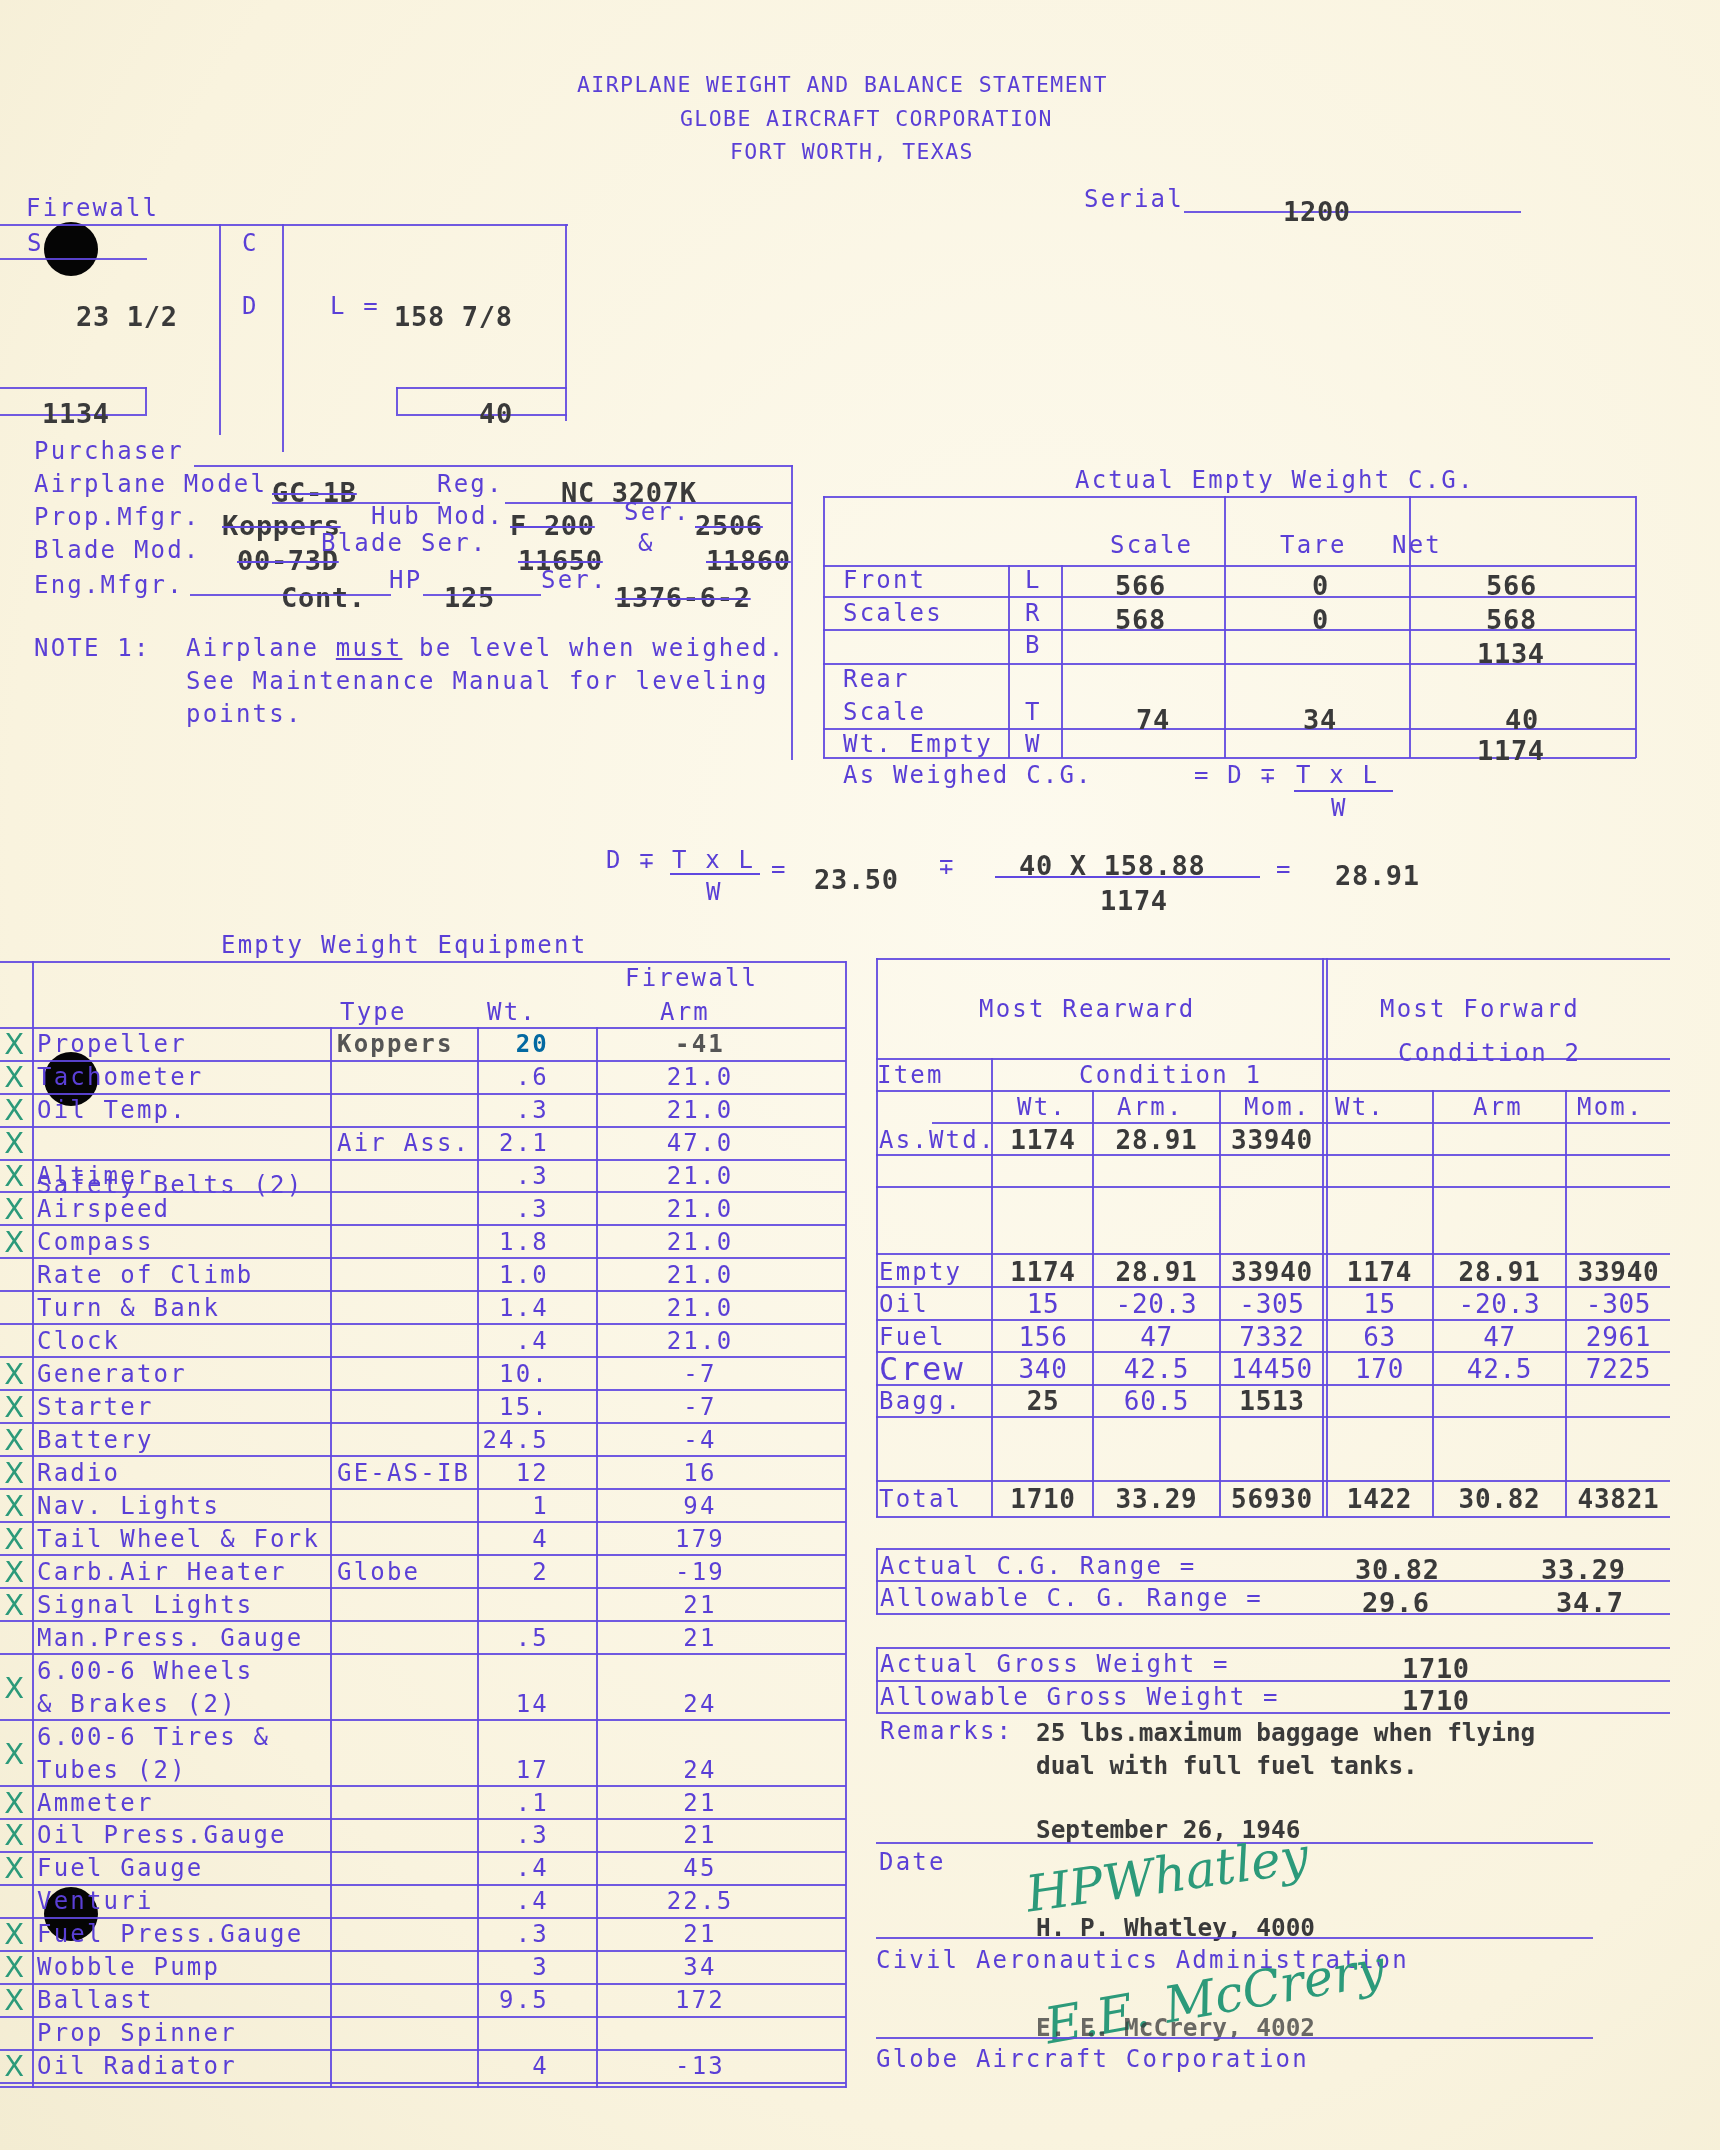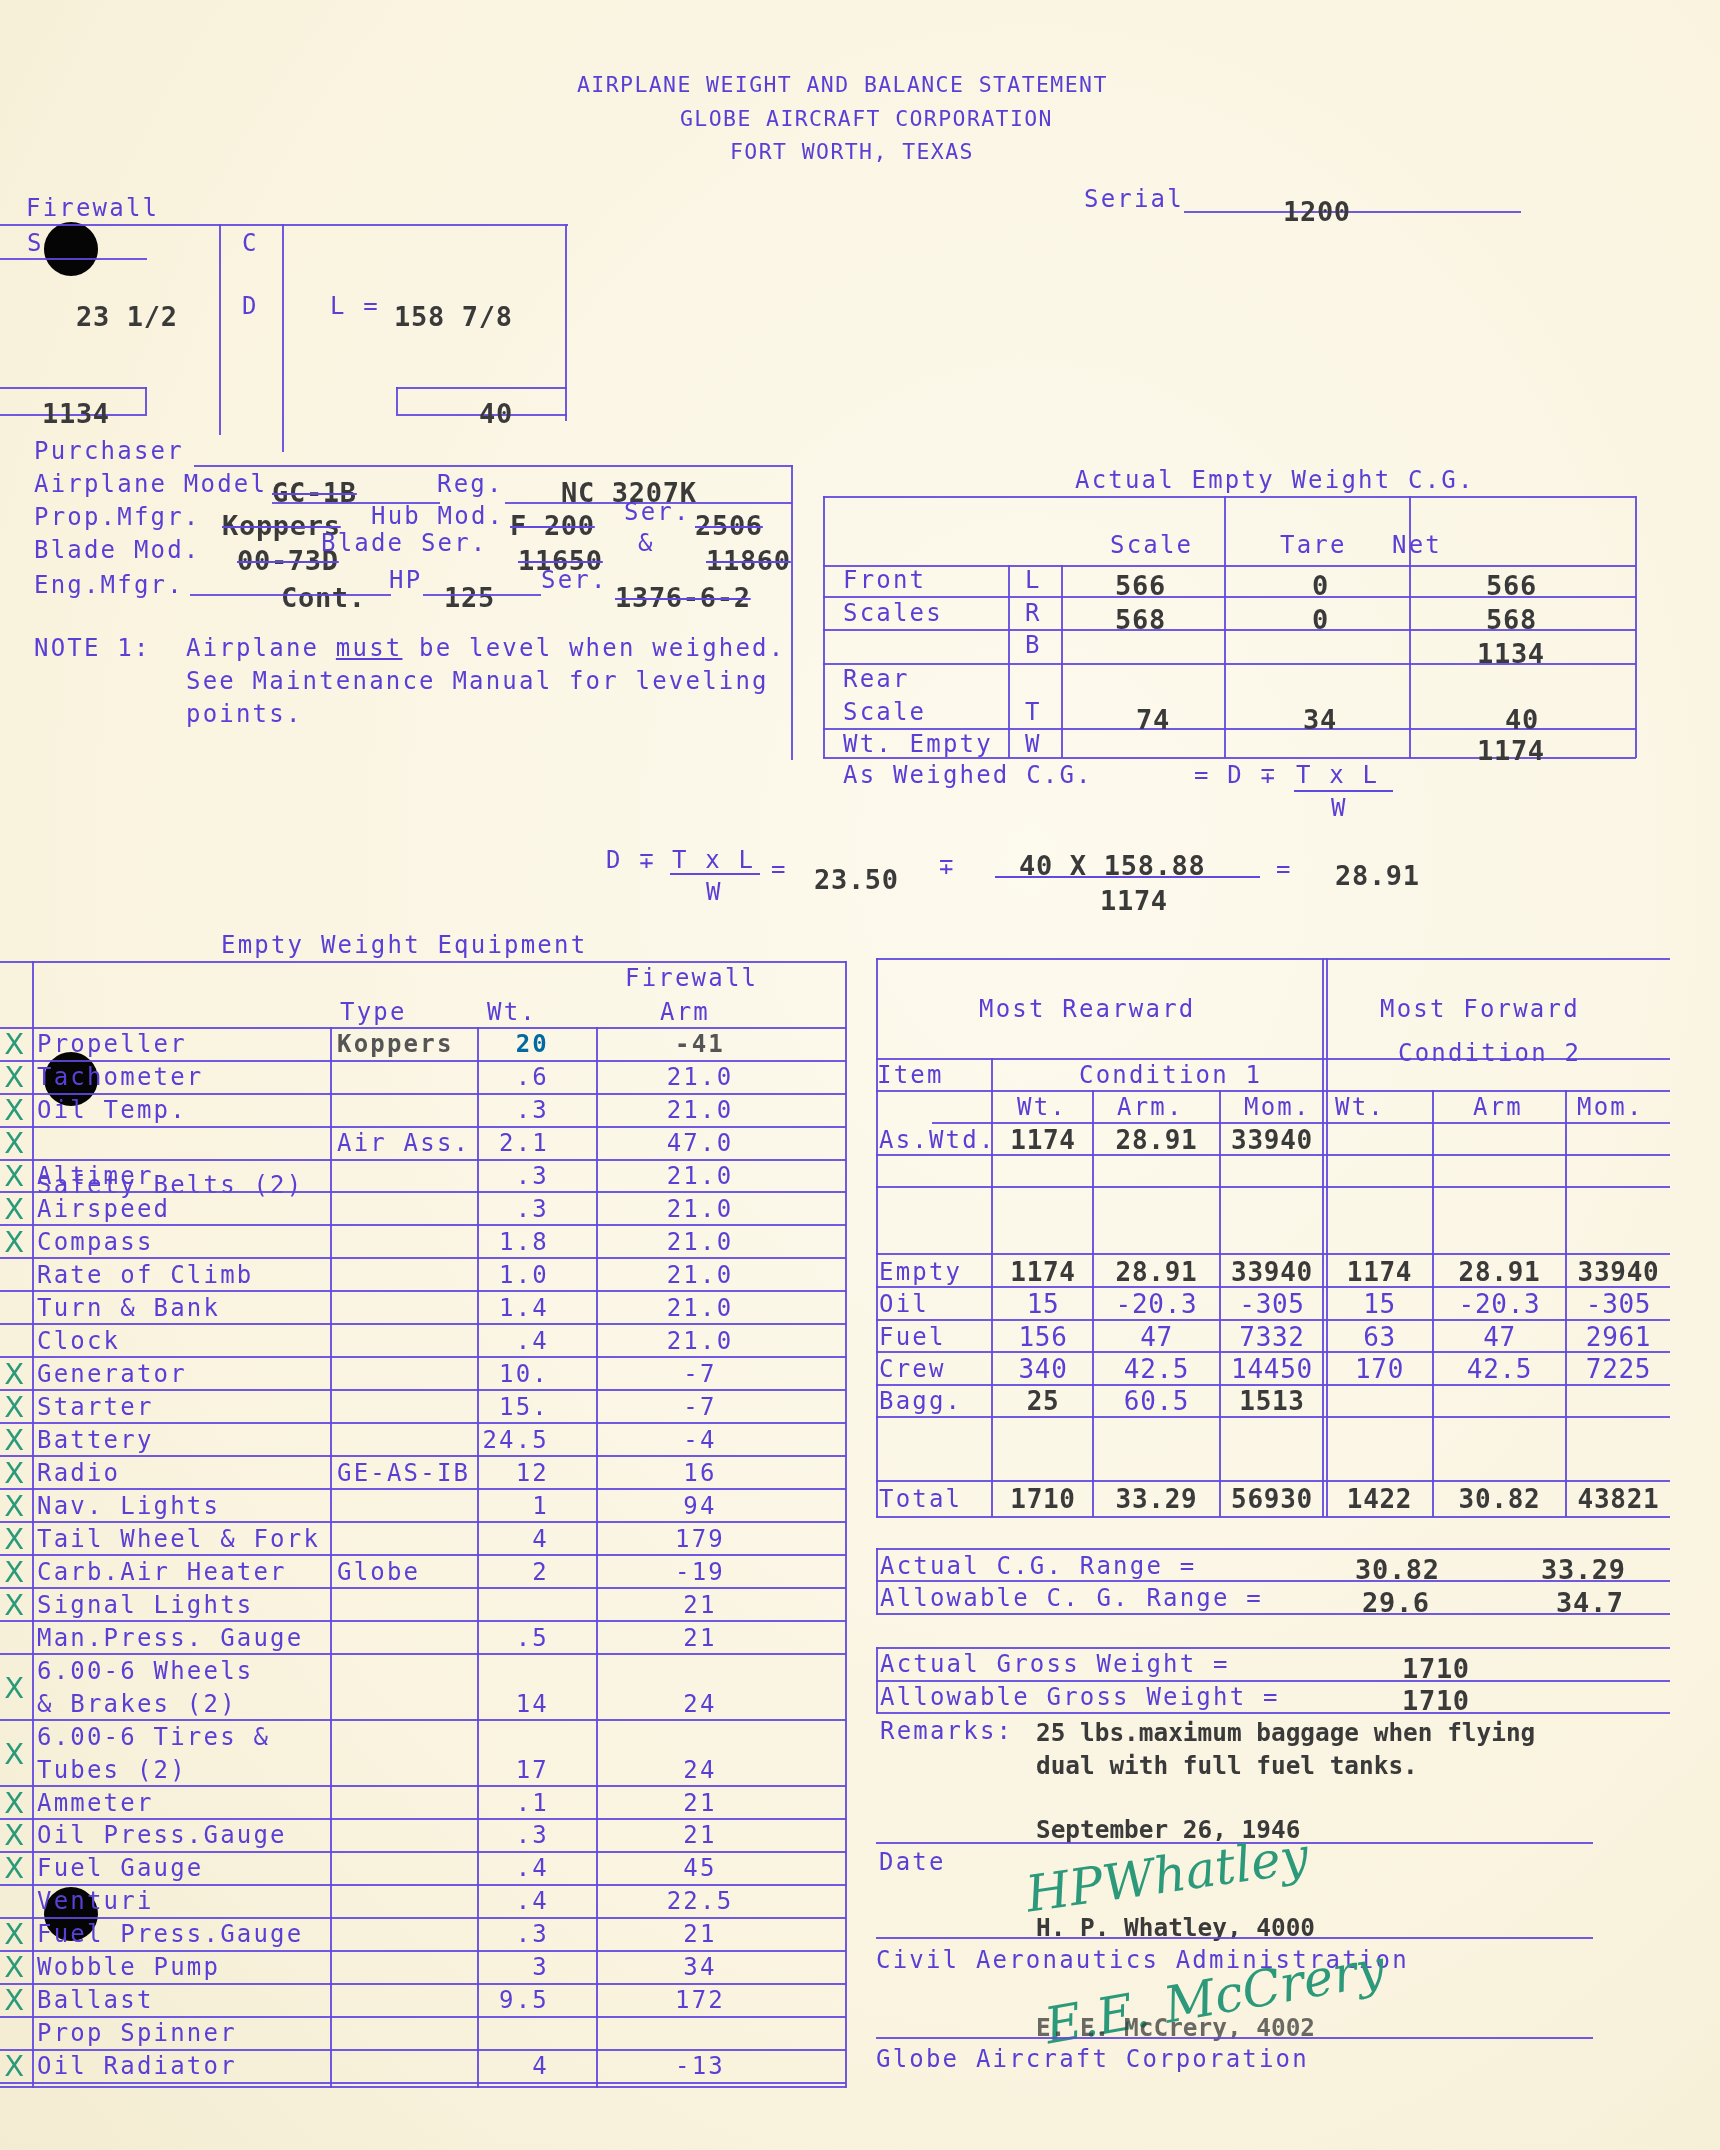--- a/index.html
+++ b/index.html
@@ -524,21 +524,21 @@
         <div class="cond-cell ink" style="left:879px;top:1321px;font-size:24px;letter-spacing:2.2px;">Fuel</div>
         <div class="cond-cell center ink" style="left:994px;width:98px;top:1321px;">156</div>
         <div class="cond-cell center ink" style="left:1328px;width:103px;top:1321px;">63</div>
         <div class="cond-cell center ink" style="left:1095px;width:123px;top:1321px;">47</div>
         <div class="cond-cell center ink" style="left:1434px;width:131px;top:1321px;">47</div>
         <div class="cond-cell center ink" style="left:1221px;width:102px;top:1321px;">7332</div>
         <div class="cond-cell center ink" style="left:1567px;width:103px;top:1321px;">2961</div>
       </div>
       <div class="hline" style="left: 876px; top: 1351px; width: 794px;"></div>
       <div>
-        <div class="cond-cell ink" style="left:879px;top:1353px;font-size:24px;letter-spacing:2.2px;">Crew</div>
+        <div class="cond-cell ink" style="left:879px;top:1353px;font-size:32px;letter-spacing:2.2px;">Crew</div>
         <div class="cond-cell center ink" style="left:994px;width:98px;top:1353px;">340</div>
         <div class="cond-cell center ink" style="left:1328px;width:103px;top:1353px;">170</div>
         <div class="cond-cell center ink" style="left:1095px;width:123px;top:1353px;">42.5</div>
         <div class="cond-cell center ink" style="left:1434px;width:131px;top:1353px;">42.5</div>
         <div class="cond-cell center ink" style="left:1221px;width:102px;top:1353px;">14450</div>
         <div class="cond-cell center ink" style="left:1567px;width:103px;top:1353px;">7225</div>
       </div>
       <div class="hline" style="left: 876px; top: 1384px; width: 794px;"></div>
       <div>
         <div class="cond-cell ink" style="left:879px;top:1385px;font-size:24px;letter-spacing:2.2px;">Bagg.</div>

